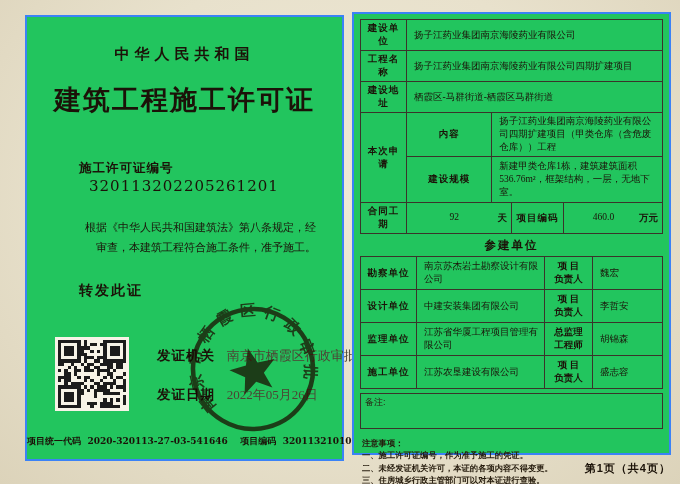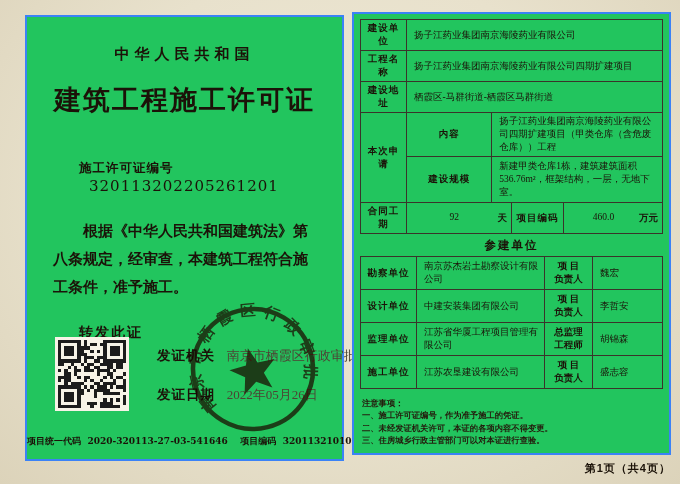--- a/index.html
+++ b/index.html
@@ -13,21 +13,21 @@
   .page { position:absolute; border:2px solid #3b82f6; background:#22c55e; }
   .page-left  { left:25px;  top:15px; width:319px; height:446px; }
   .page-right { left:352px; top:12px; width:319px; height:443px; padding:5px 6px; }
 
   
   .country { text-align:center; margin-top:28px; font-weight:bold; font-size:15px; letter-spacing:5px; }
   .big-title { text-align:center; margin-top:18px; font-weight:bold; font-size:27px; letter-spacing:2px; }
   .permit-line { margin-top:40px; padding-left:52px; }
   .permit-line .lbl { font-weight:bold; font-size:12.5px; letter-spacing:1px; }
   .permit-line .num { font-family:"DejaVu Serif", serif; font-size:15px; letter-spacing:1px; margin-left:10px; }
-  .statement { margin-top:22px; padding:0 26px; font-weight:bold; font-size:15px; line-height:1.85; text-indent:2em; }
+  .statement { margin-top:22px; padding:0 26px; font-weight:normal; font-size:11px; line-height:1.85; text-indent:2em;text-align:right; }
   .forward { margin-top:24px; padding-left:52px; font-weight:bold; font-size:14px; letter-spacing:2px; }
   .qr { position:absolute; left:28px; top:320px; width:74px; height:74px;
         display:grid; grid-template-columns:repeat(21,1fr); grid-auto-rows:1fr;
         background:#f7f3e7; padding:3px; }
   .issue-block { position:absolute; left:130px; top:330px; font-size:13px; }
   .issue-row { margin-bottom:21px; white-space:nowrap; }
   .issue-row .lbl { font-weight:bold; font-size:13.5px; letter-spacing:1px; }
   .issue-row .val { font-family:"Liberation Serif", serif; margin-left:8px; color:#4d4434; }
   .stamp { position:absolute; left:160px; top:286px; width:132px; height:132px;
            transform:rotate(-14deg); opacity:.85; mix-blend-mode:multiply; }
@@ -613,20 +613,21 @@
     <tr class="pr">
       <td class="lblc">施工单位</td>
       <td class="valc">江苏农垦建设有限公司</td>
       <td class="plabel">项  目
 负责人</td>
       <td class="valc">盛志容</td>
     </tr>
   </tbody>
     </table>
 
+  <div class="remark-box">备注:</div>
 
   <div class="notes">
     <div>注意事项：</div>
     <div>一、施工许可证编号，作为准予施工的凭证。</div>
     <div>二、未经发证机关许可，本证的各项内容不得变更。</div>
     <div>三、住房城乡行政主管部门可以对本证进行查验。</div>
 
   </div>
 </div>
 

